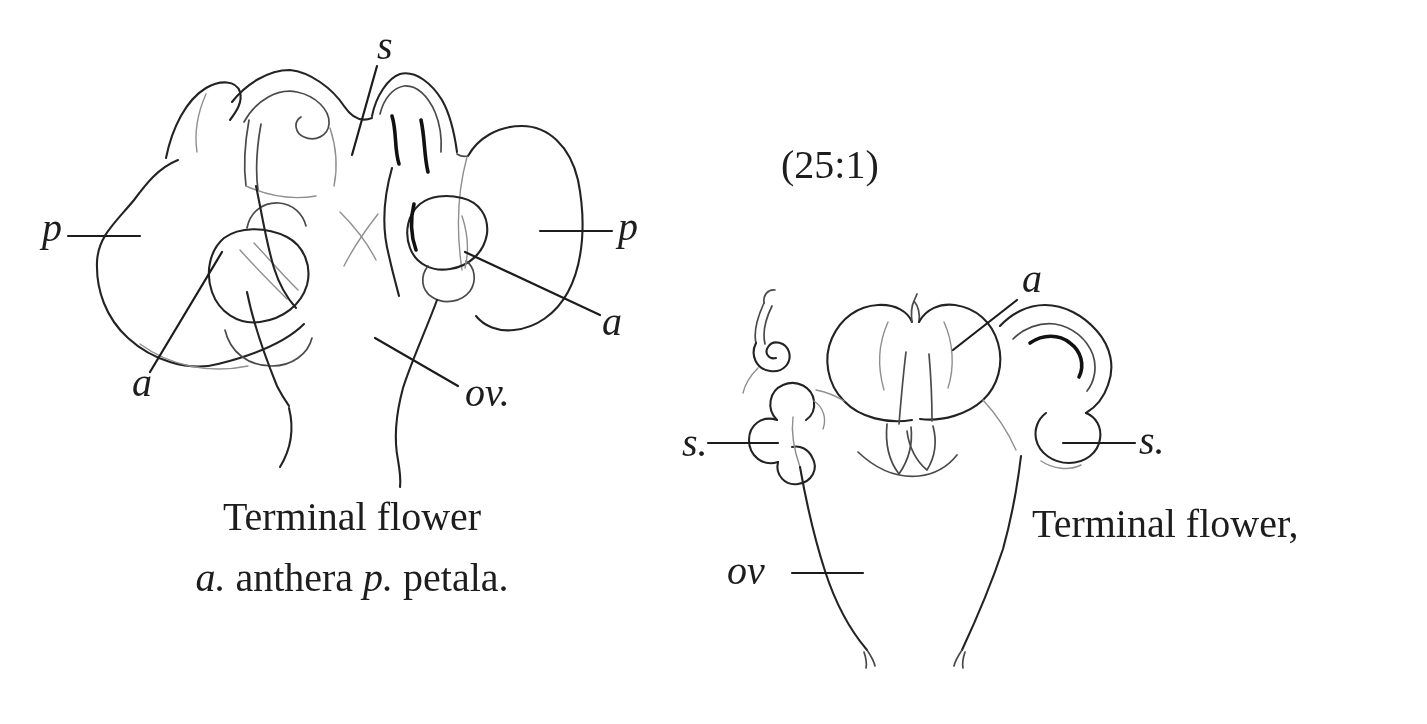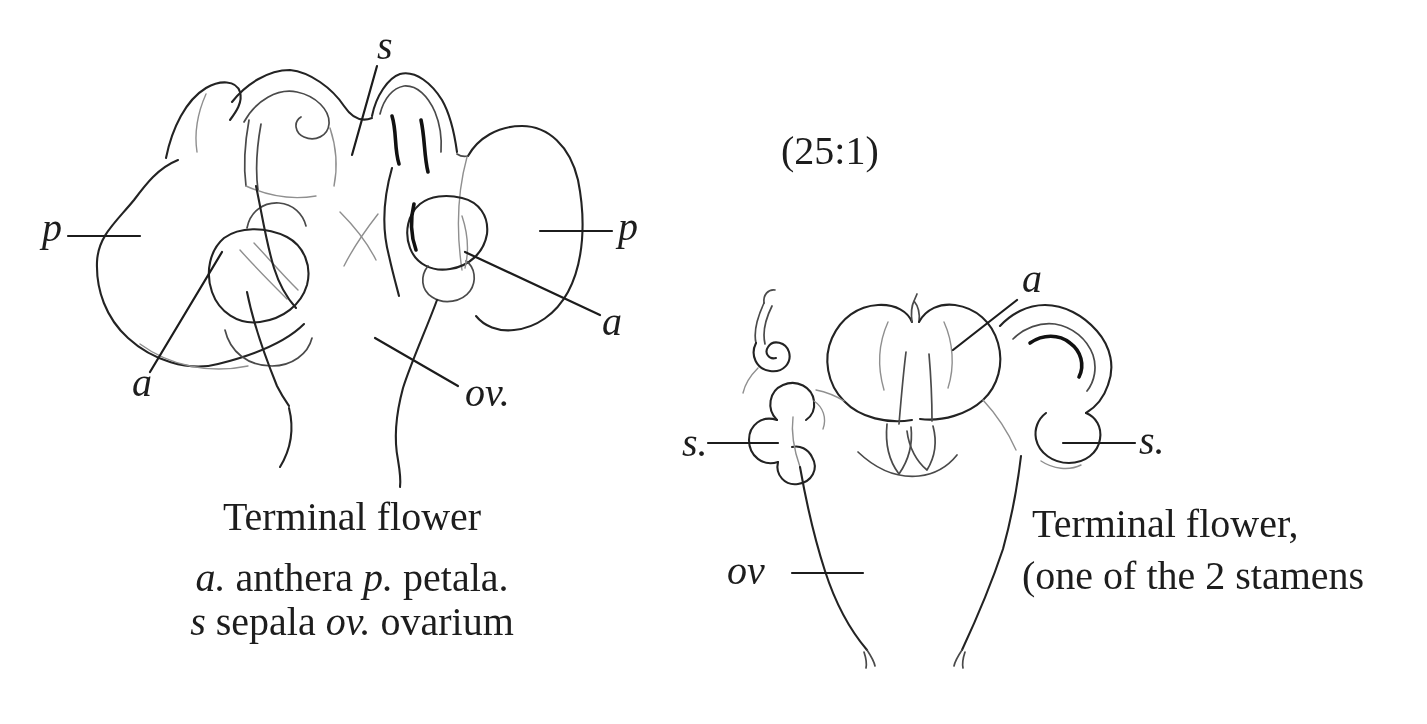--- a/index.html
+++ b/index.html
@@ -143,27 +143,25 @@
     </g>
   </svg>
 
   <div class="lbl it" style="left:377px;top:26px">s</div>
   <div class="lbl it" style="left:42px;top:208px">p</div>
   <div class="lbl it" style="left:618px;top:207px">p</div>
   <div class="lbl it" style="left:132px;top:363px">a</div>
   <div class="lbl it" style="left:602px;top:302px">a</div>
   <div class="lbl it" style="left:465px;top:373px">ov.</div>
 
-  <div class="lbl" style="left:781px;top:131px">(25:1)</div>
+  <div class="lbl" style="left:781px;top:145px">(25:1)</div>
 
   <div class="lbl it" style="left:1022px;top:259px">a</div>
   <div class="lbl it" style="left:682px;top:423px">s.</div>
   <div class="lbl it" style="left:1139px;top:421px">s.</div>
   <div class="lbl it" style="left:727px;top:551px">ov</div>
 
   <div class="cap center" style="left:177px;top:497px;width:350px">Terminal flower</div>
   <div class="cap center" style="left:162px;top:558px;width:380px"><span class="it">a.</span><span> anthera </span><span class="it">p.</span><span> petala.</span></div>
-  <div class="cap center" style="left:162px;top:602px;width:380px"><span class="it">s</span><span> sepala </span><span class="it">ov.</span><span> ovarium</span></div>
 
   <div class="cap" style="left:1032px;top:504px">Terminal flower,</div>
-  <div class="cap" style="left:1022px;top:556px">(one of the 2 stamens</div>
 
 </div>
 
 </body></html>

